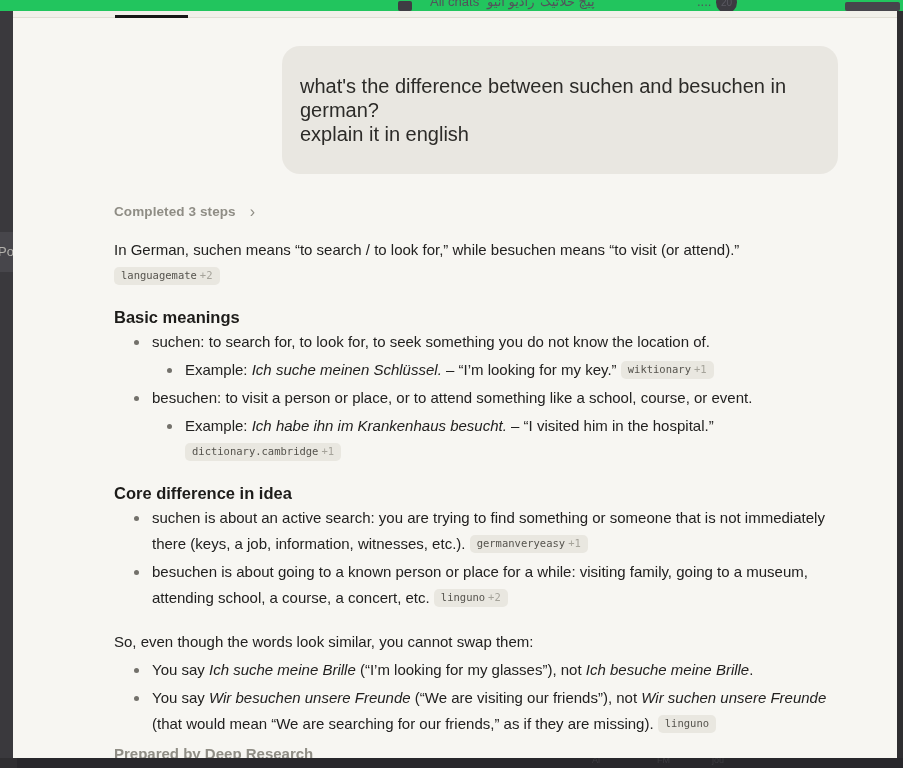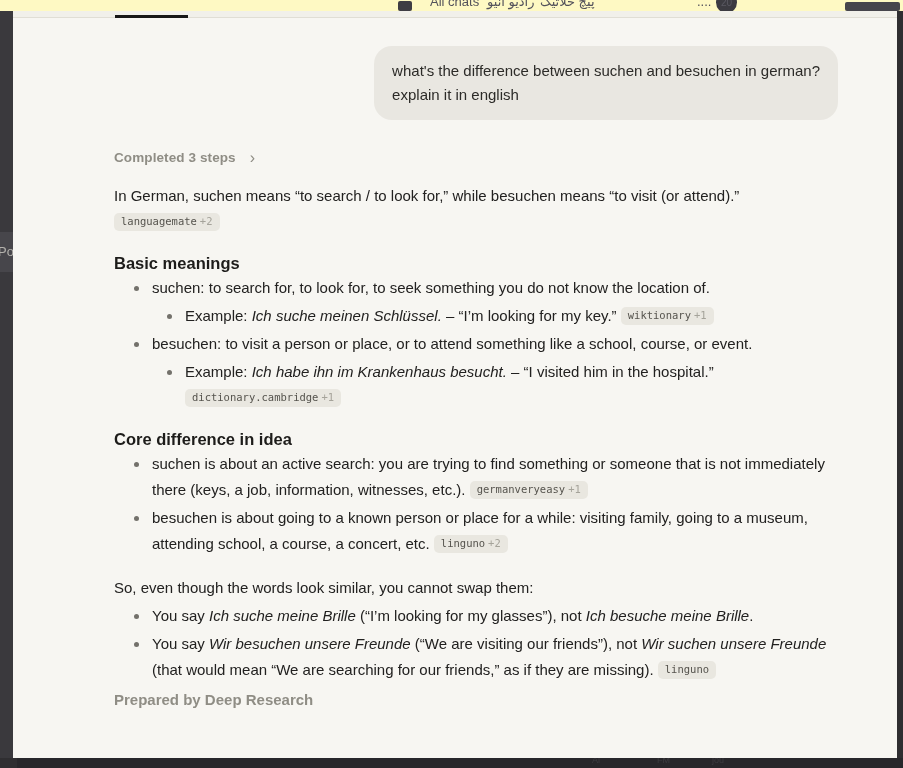--- a/index.html
+++ b/index.html
@@ -5,21 +5,21 @@
   html,body { margin:0; padding:0; }
   body {
     width:903px; height:768px; overflow:hidden; position:relative;
     background:#2f2e31;
     font-family:"Liberation Sans","DejaVu Sans",sans-serif;
     -webkit-font-smoothing:antialiased;
   }
   
   .topbar {
     position:absolute; left:0; top:0; width:903px; height:11px;
-    background:#fef9c3; overflow:hidden; z-index:1;
+    background:#22c55e; overflow:hidden; z-index:1;
   }
   .tb-text { position:absolute; top:-6px; font-size:13px; color:#53525b; white-space:nowrap; }
   .tb-icon-sq { position:absolute; left:398px; top:1px; width:14px; height:10px; background:#3e3d43; border-radius:2px; }
   .tb-badge {
     position:absolute; left:716px; top:-8px; width:21px; height:21px; border-radius:50%;
     background:#3c3b41; color:#5a5962; font-size:10px; text-align:center; line-height:21px;
   }
   .tb-button { position:absolute; left:845px; top:2px; width:55px; height:9px; background:#46454c; border-radius:2px; }
   .leftstrip { position:absolute; left:0; top:11px; width:13px; height:747px; background:#3a393d; z-index:1;text-decoration:underline; }
   .left-patch {
@@ -41,22 +41,22 @@
     height:6px; background:#f1f0ea; border-bottom:1px solid #e0ded5; position:relative;
   }
   .tab-indicator {
     position:absolute; left:102px; bottom:-1px; width:73px; height:3px; background:#171717;
   }
   .content { padding:0 59px 0 101px; }
 
   
   .bubble-row { display:flex; justify-content:flex-end; margin-top:28px; }
   .bubble {
-    background:#e9e7e1; border-radius:18px; padding:13px 18px;
-    font-size:15px; line-height:24px; color:#2c2b28; max-width:520px;
+    background:#e9e7e1; border-radius:18px; padding:28px 18px;
+    font-size:20px; line-height:24px; color:#2c2b28; max-width:520px;
   }
 
   
   .steps {
     margin-top:30px; display:flex; align-items:center; gap:14px;
     font-size:13.5px; font-weight:600; color:#8f8d85; cursor:pointer; letter-spacing:.1px;
   }
   .steps .chev { font-size:16px; font-weight:400; line-height:12px; color:#8f8d85; }
 
   

